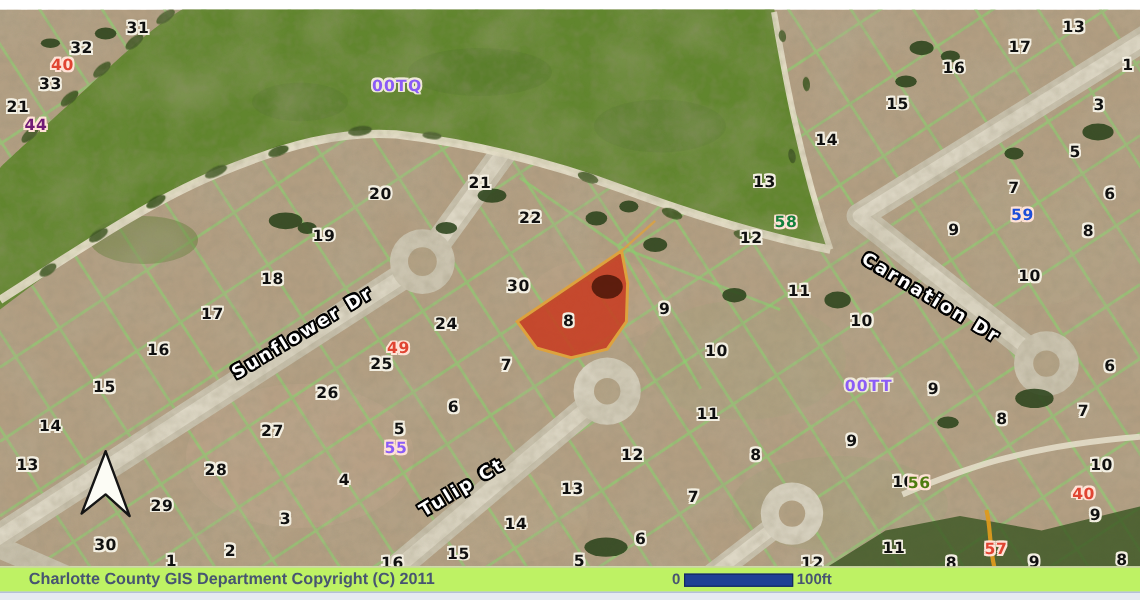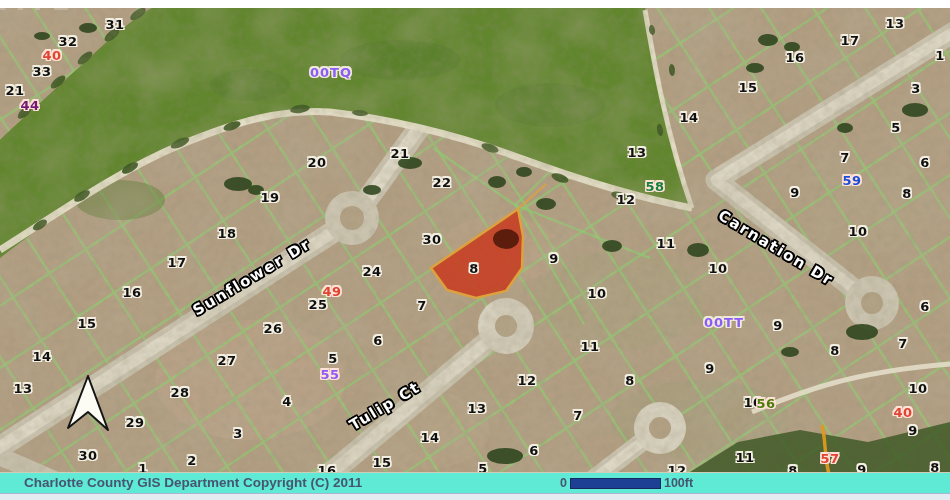--- a/index.html
+++ b/index.html
@@ -20,21 +20,21 @@
        text-shadow:-1.5px -1.5px 0 #efe9d8,1.5px -1.5px 0 #efe9d8,-1.5px 1.5px 0 #efe9d8,
                    1.5px 1.5px 0 #efe9d8,-1.5px 0 0 #efe9d8,1.5px 0 0 #efe9d8,
                    0 -1.5px 0 #efe9d8,0 1.5px 0 #efe9d8;}
   .street{position:absolute;font:700 15px "DejaVu Sans",sans-serif;color:#fff;
        letter-spacing:2px;white-space:nowrap;
        text-shadow:-1.6px -1.6px 0 #000,1.6px -1.6px 0 #000,-1.6px 1.6px 0 #000,
                    1.6px 1.6px 0 #000,-1.6px 0 0 #000,1.6px 0 0 #000,
                    0 -1.6px 0 #000,0 1.6px 0 #000;}
   #watermark{position:absolute;transform:translate(-50%,-50%);
        font:800 27px "DejaVu Sans",sans-serif;color:#fff;opacity:.22;letter-spacing:9px;}
-  #footer{position:absolute;left:0;top:472px;width:950px;height:21px;background:#5eead4;
+  #footer{position:absolute;left:0;top:472px;width:950px;height:21px;background:#bef264;
        border-top:1px solid #cfccba;}
   #copyright{position:absolute;left:24px;top:2px;font:600 13.5px "Liberation Sans",sans-serif;
        color:#475571;}
   #scalebar{position:absolute;left:560px;top:3px;display:flex;align-items:center;gap:3px;
        font:600 12.5px "Liberation Sans",sans-serif;color:#475571;}
   #scalebar-fill{width:89px;height:9px;background:#1e4094;border:1px solid #13295f;}
   #bottom-strip{position:absolute;left:0;top:493px;width:950px;height:7px;background:#e6eaf1;
        border-top:1px solid #a9b6d2;}
 </style>
 </head>

